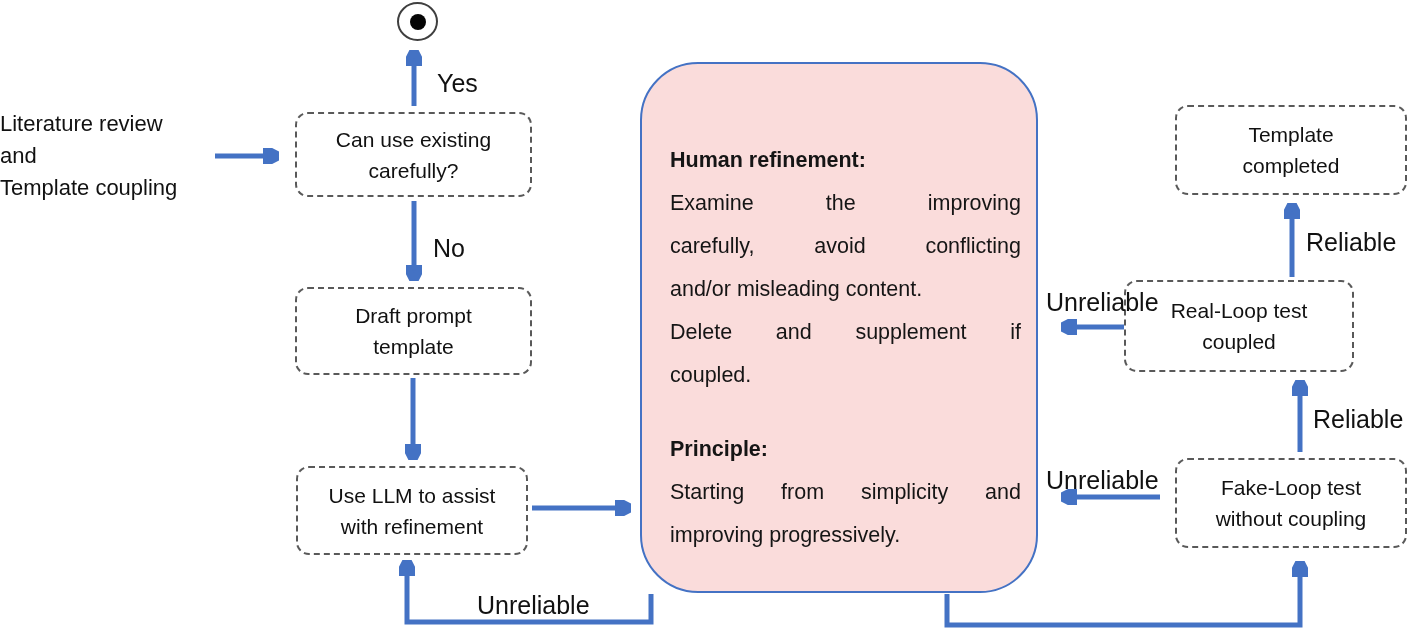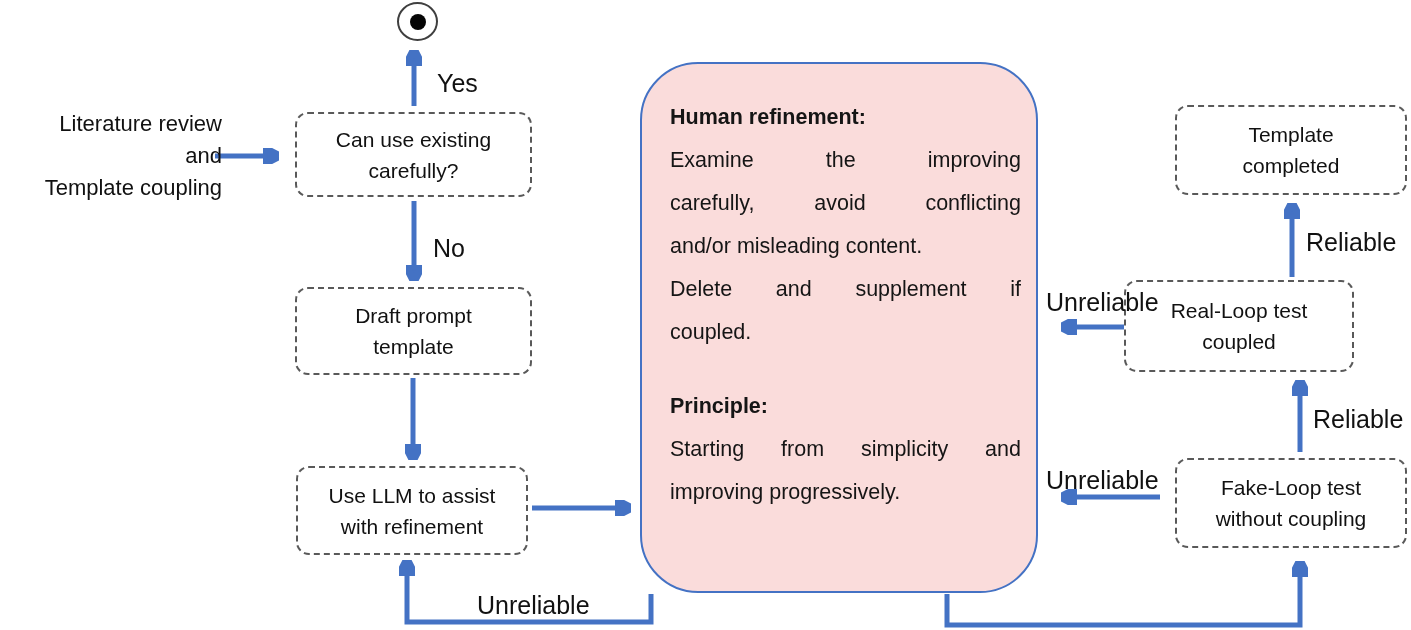--- a/index.html
+++ b/index.html
@@ -13,39 +13,39 @@
 
   .start-node {
     position:absolute; left:397px; top:2px; width:41px; height:39px;
     border:2.5px solid #3f3f3f; border-radius:50%;
     display:flex; align-items:center; justify-content:center; background:#fff;
   }
   .start-dot { width:16px; height:16px; border-radius:50%; background:#050505; }
 
   .lit-label {
     position:absolute; left:0px; top:108px; width:222px;
-    text-align:right; font-size:22px; line-height:32px; color:#111;
+    text-align:left; font-size:22px; line-height:32px; color:#111;
   }
 
   .dashed-box {
     position:absolute; border:2px dashed #595959; border-radius:13px; background:#fff;
     display:flex; flex-direction:column; align-items:center; justify-content:center;
     text-align:center; font-size:21px; line-height:31px; color:#111;
   }
   .box-can       { left:295px;  top:112px; width:237px; height:85px; }
   .box-draft     { left:295px;  top:287px; width:237px; height:88px; }
   .box-use       { left:296px;  top:466px; width:232px; height:89px; }
   .box-completed { left:1175px; top:105px; width:232px; height:90px; }
   .box-real      { left:1124px; top:280px; width:230px; height:92px; }
   .box-fake      { left:1175px; top:458px; width:232px; height:90px; }
 
   .pink-panel {
     position:absolute; left:640px; top:62px; width:398px; height:531px;
     background:#fadcdb; border:2.5px solid #4472c4; border-radius:58px;
-    padding:32px 15px 0 28px; font-size:21.5px; line-height:43px; color:#151515;
+    padding:75px 15px 0 28px; font-size:21.5px; line-height:43px; color:#151515;
   }
   .pline { min-height:43px; text-align:left; }
   .pline.bold { font-weight:bold; }
   .pline.stretch { text-align:justify; text-align-last:justify; }
   .pline.blank { min-height:31px; height:31px; }
 
   .edge-label { position:absolute; font-size:25px; white-space:nowrap; color:#111; }
   .lbl-yes          { left:437px;  top:69px;  }
   .lbl-no           { left:433px;  top:234px; }
   .lbl-reliable-top { left:1306px; top:228px; }

